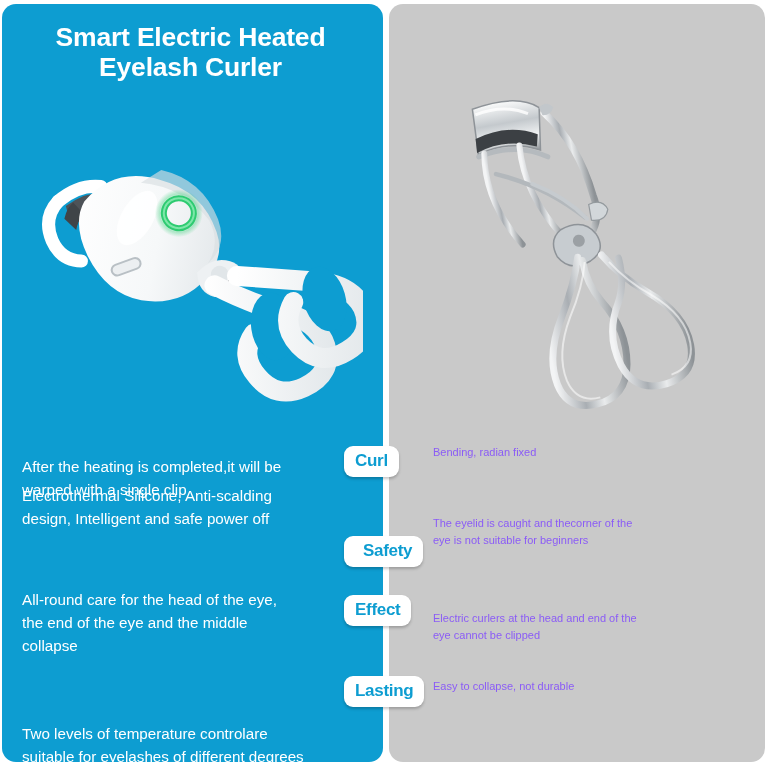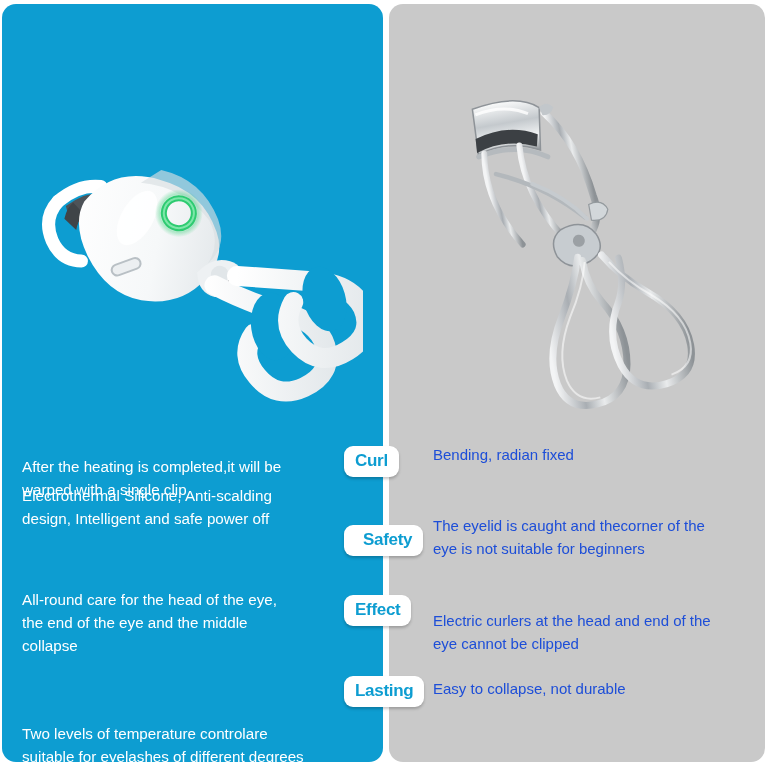--- a/index.html
+++ b/index.html
@@ -61,22 +61,22 @@
     position:absolute;
     left:22px;width:310px;
     color:#ffffff;
     font-size:15.2px;
     line-height:1.52;
     white-space:pre-line;
   }
   .right-text{
     position:absolute;
     left:433px;width:320px;
-    color:#1d4ed8;
-    font-size:15px;
+    color:#8b5cf6;
+    font-size:11px;
     line-height:1.52;
     white-space:pre-line;
   }
 
   .badge{
     position:absolute;
     left:344px;
     background:#ffffff;
     color:#0d9dd1;
     font-weight:bold;
@@ -89,38 +89,40 @@
     white-space:nowrap;
   }
 
   
   .r1 .left-text{top:455px;}
   .r1 .right-text{top:444px;}
   .r1 .badge{top:446px;}
 
   .r2 .left-text{top:484px;}
   .r2 .right-text{top:515px;}
-  .r2 .badge{top:525px;padding-left:19px;}
+  .r2 .badge{top:536px;padding-left:19px;}
 
   .r3 .left-text{top:588px;}
   .r3 .right-text{top:610px;}
   .r3 .badge{top:595px;}
 
   .r4 .left-text{top:675px;margin-top:47px;}
   .r4 .right-text{top:678px;}
   .r4 .badge{top:676px;}
 </style>
 </head>
 <body>
 
 <div class="stage">
 
   <div class="panel panel-left"></div>
   <div class="panel panel-right"></div>
 
+  <div class="title title-left">Smart Electric Heated
+Eyelash Curler</div>
 
   <div class="product product-electric">
     <svg viewBox="0 0 335 335" xmlns="http://www.w3.org/2000/svg">
       <defs>
         <linearGradient id="bodyG" x1="0" y1="0" x2="1" y2="1">
           <stop offset="0%" stop-color="#ffffff"></stop>
           <stop offset="55%" stop-color="#f6f8f9"></stop>
           <stop offset="100%" stop-color="#dfe4e7"></stop>
         </linearGradient>
         <linearGradient id="armG" x1="0" y1="0" x2="1" y2="1">

